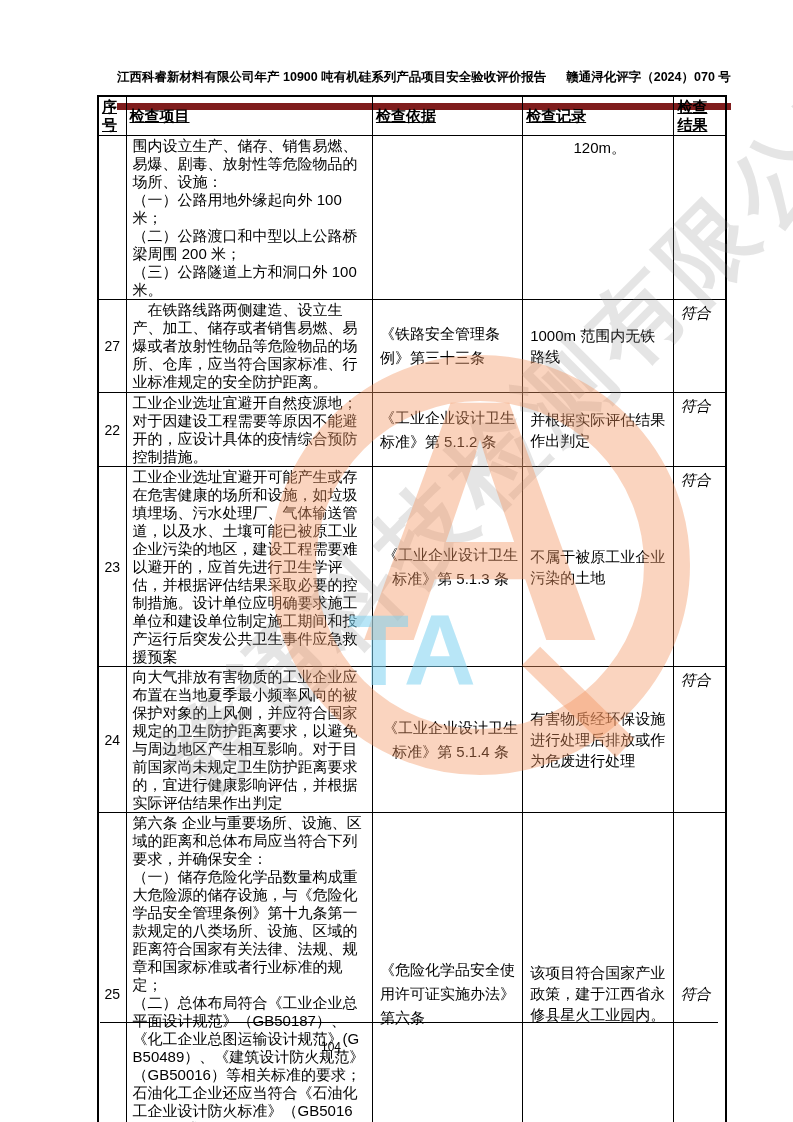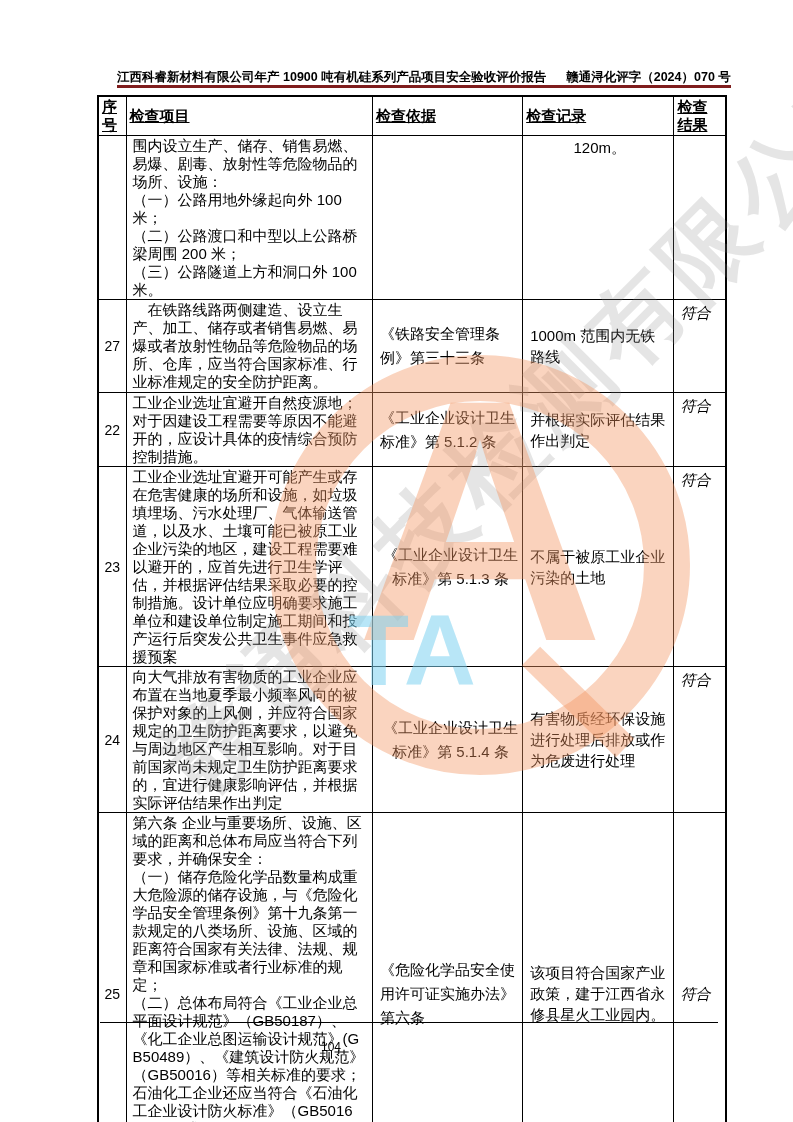--- a/index.html
+++ b/index.html
@@ -5,21 +5,21 @@
   html,body{margin:0;padding:0;}
   body{
     width:793px;height:1122px;position:relative;background:#ffffff;
     font-family:"Liberation Sans","DejaVu Sans",sans-serif;color:#000;
     overflow:hidden;
   }
   
   .doc-header{
     position:absolute;left:117px;top:70px;
     font-size:12.5px;font-weight:bold;line-height:15px;
-    border-bottom:3px solid #7f1d1d;padding-bottom:0;white-space:nowrap;
+    border-bottom:7px solid #7f1d1d;padding-bottom:18px;white-space:nowrap;
   }
   .doc-header .doc-no{margin-left:20px;}
   
   table.checklist{
     position:absolute;left:97px;top:95px;width:630px;
     border-collapse:collapse;table-layout:fixed;
     border:2px solid #000;
   }
   table.checklist th,table.checklist td{
     border:1px solid #000;overflow:hidden;

